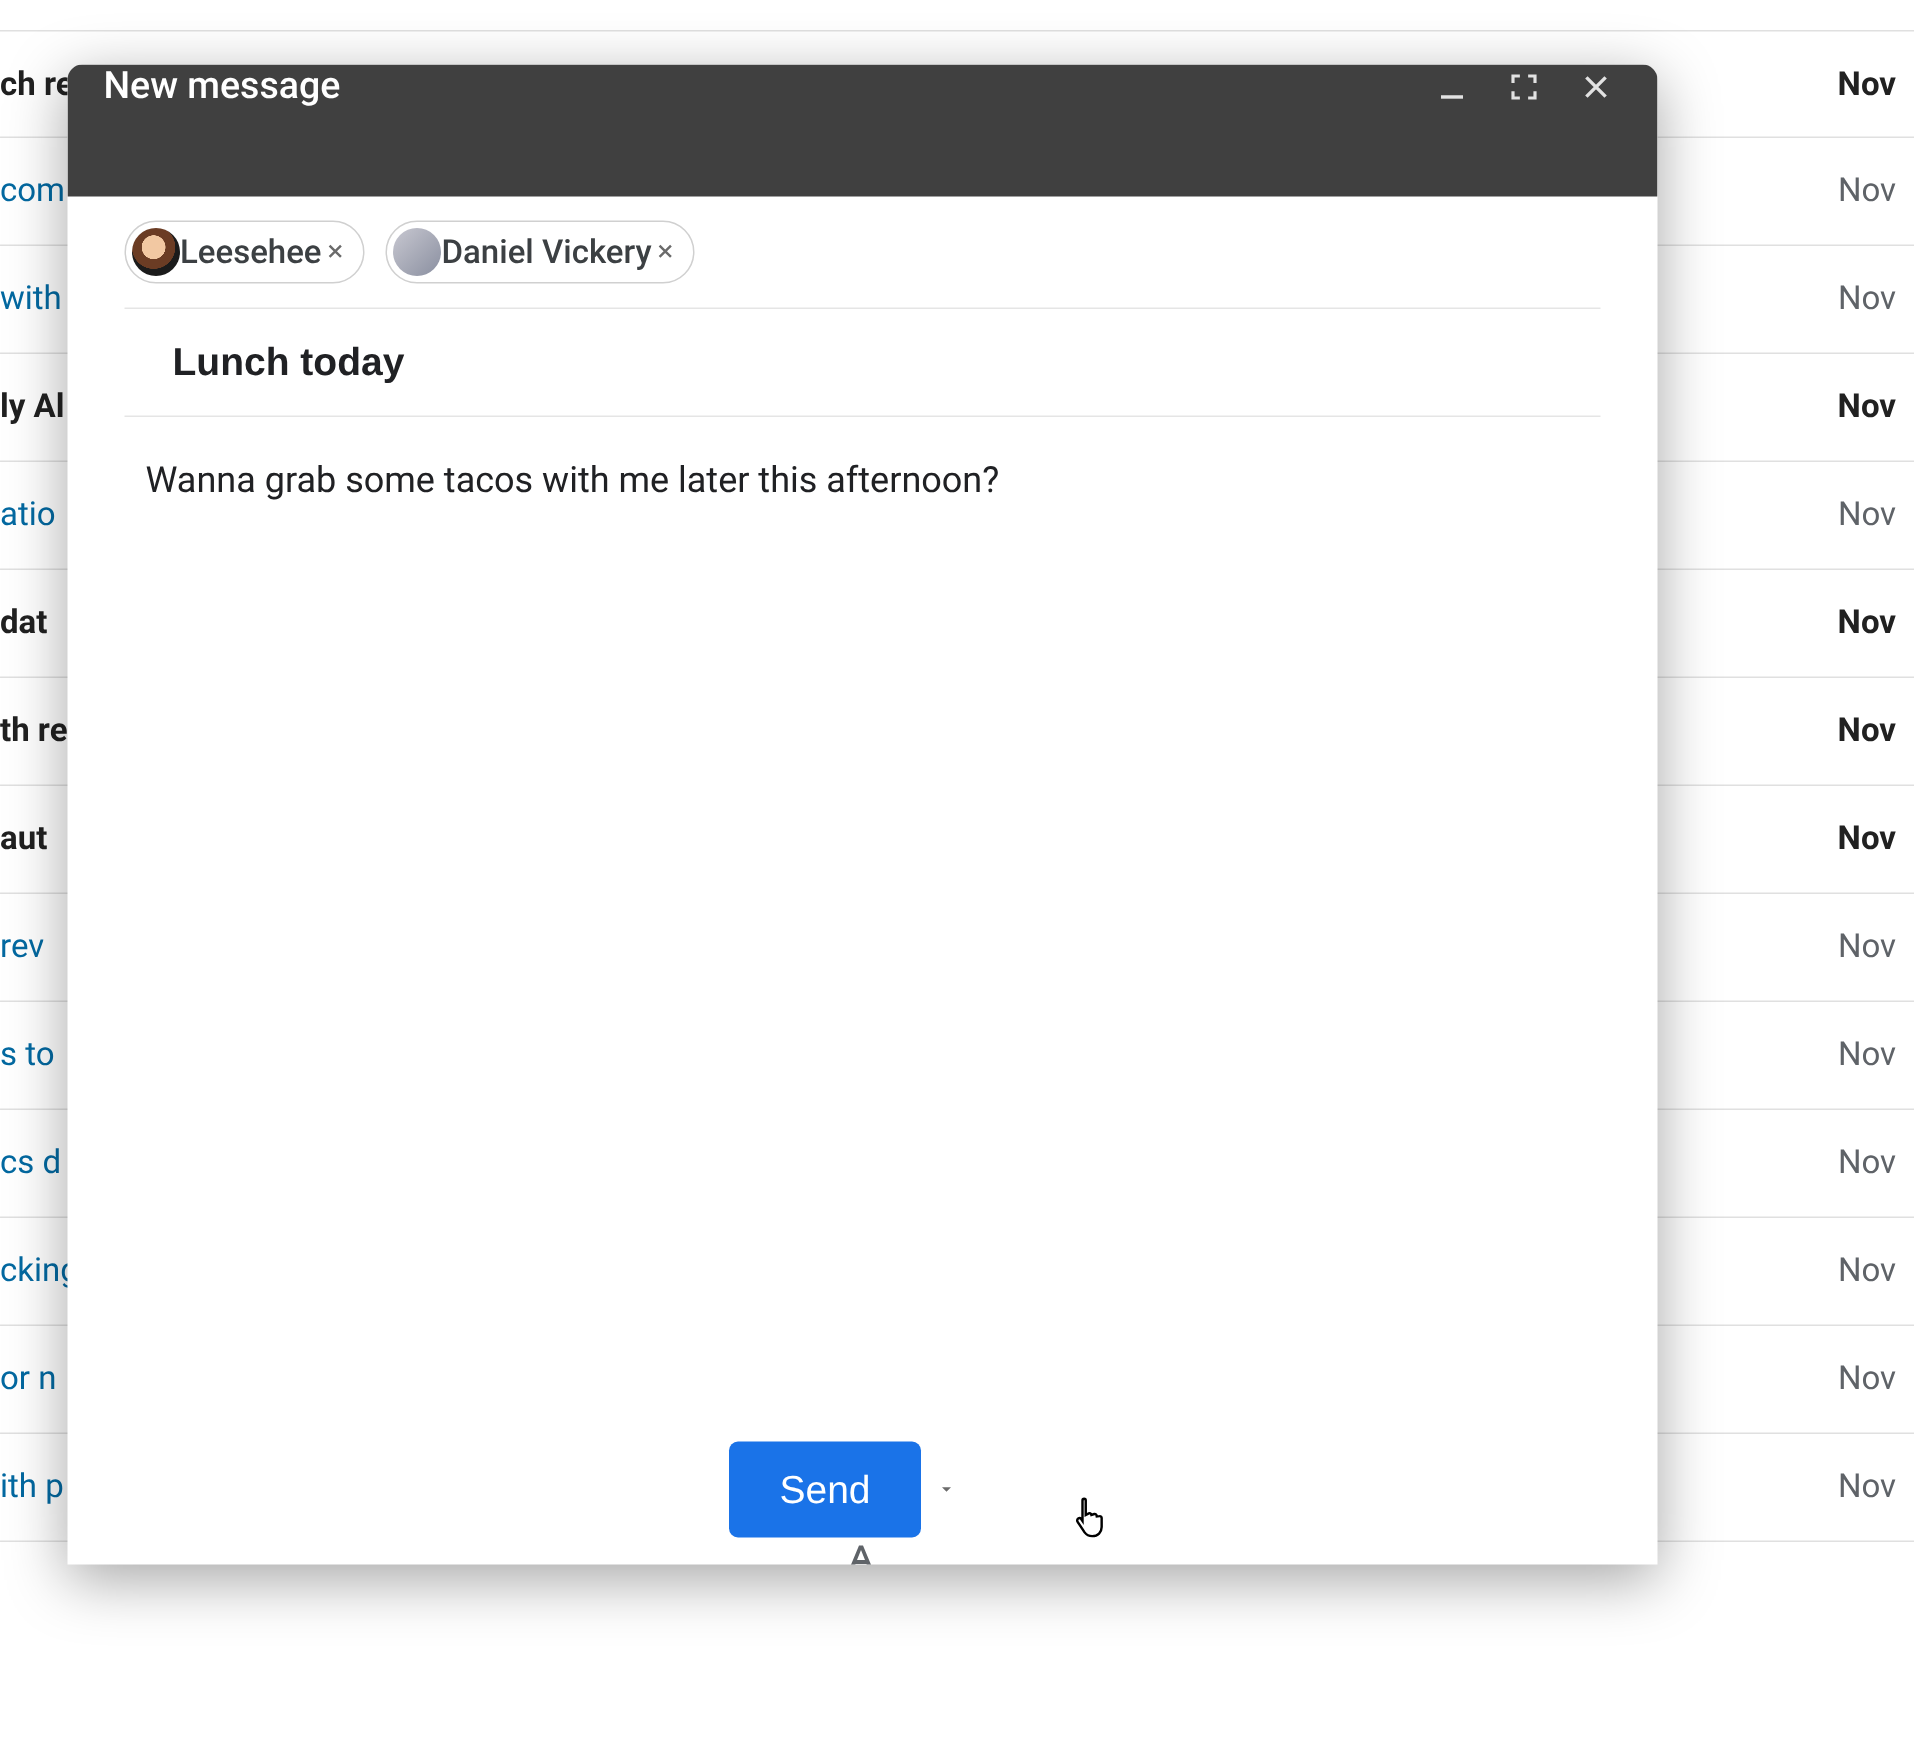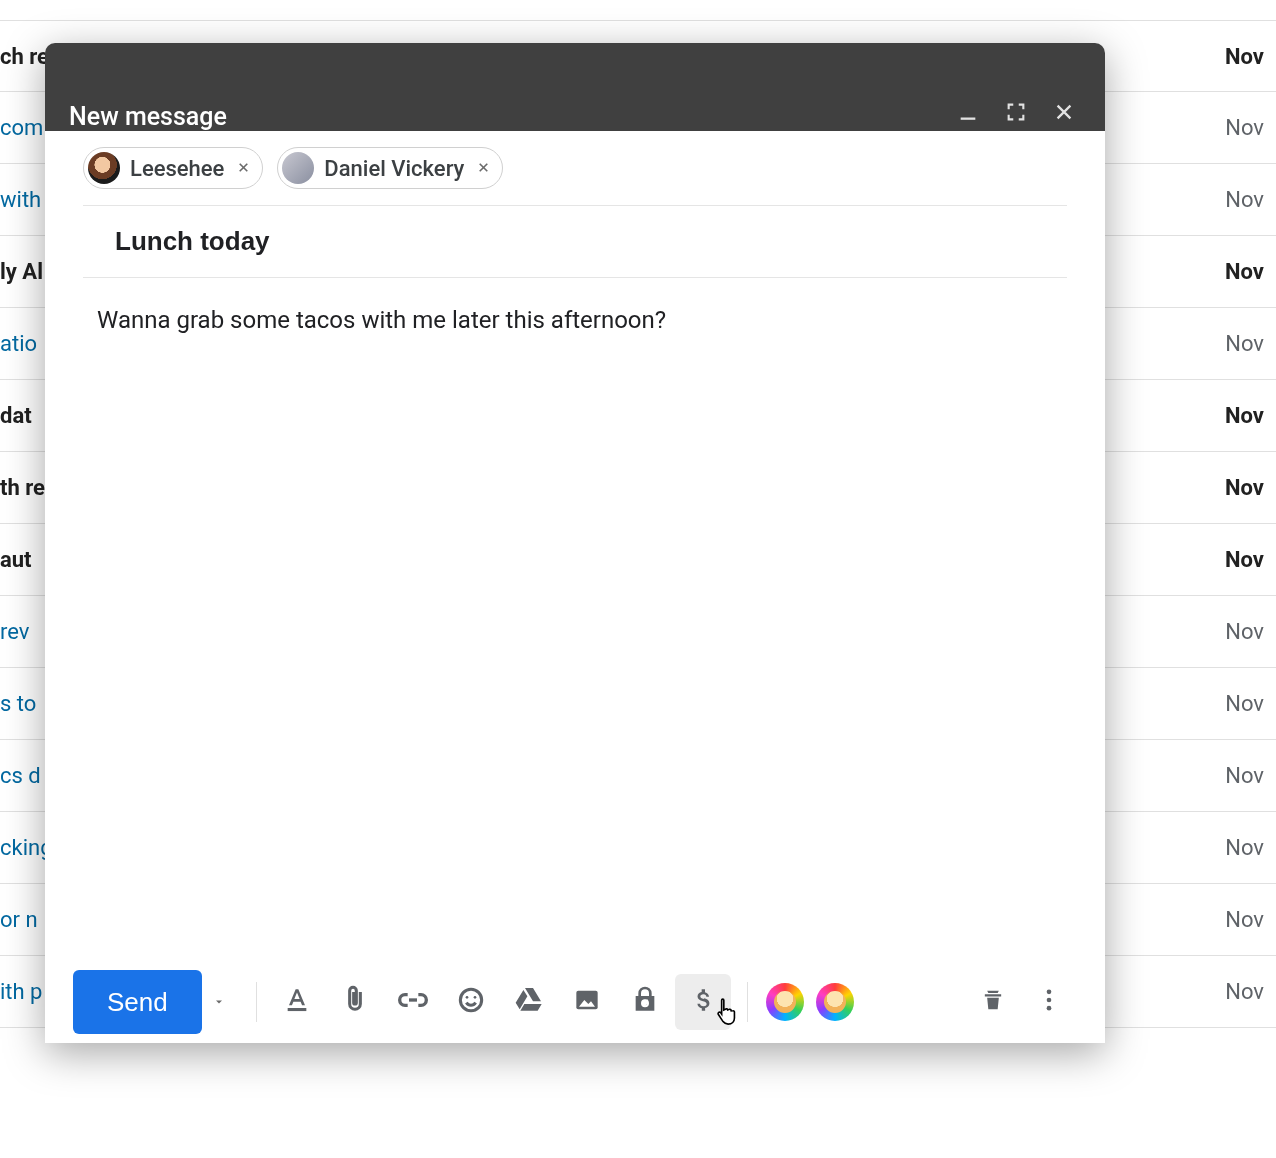--- a/index.html
+++ b/index.html
@@ -39,21 +39,21 @@
     box-shadow: 0 10px 40px rgba(0,0,0,0.35);
     display: flex;
     flex-direction: column;
     overflow: hidden;
   }
   .compose-header {
     background: #404040;
     color: #fff;
     height: 88px;
     display: flex;
-    align-items: flex-end;
+    align-items: flex-start;
     padding: 0 24px 0 24px;
   }
   .compose-title { font-size: 25px; font-weight: 500; }
   .hspacer { flex: 1; }
   .hdr-icon-btn {
     width: 34px; height: 34px;
     display: inline-flex; align-items: center; justify-content: center;
     color: #e2e2e2;
     cursor: pointer;
     margin-left: 14px;
@@ -70,21 +70,20 @@
     padding: 16px 0 16px 0;
     border-bottom: 1px solid #e5e5e5;
   }
   .chip {
     display: inline-flex;
     align-items: center;
     border: 1px solid #d0d0d0;
     border-radius: 22px;
     height: 42px;
     padding: 0 10px 0 4px;
-    gap: 10px;
     background: #fff;
   }
   .chip .avatar {
     width: 32px; height: 32px; border-radius: 50%;
     background: #bbb;
     display: inline-flex; align-items: center; justify-content: center;
     overflow: hidden;
   }
   .avatar.a1 { background: radial-gradient(circle at 45% 40%, #f2c8a2 0 30%, #6b3c24 31% 55%, #1b1b1b 56% 100%); }
   .avatar.a2 { background: linear-gradient(135deg,#c8c8d1,#8a8fa0); }
@@ -129,20 +128,21 @@
     margin-left: 14px;
   }
 
   
   .compose-toolbar {
     height: 82px;
     display: flex;
     align-items: center;
     padding: 0 28px 0 28px;
     gap: 0;
+    flex-direction: column;
   }
   .send-wrap {
     display: inline-flex;
     align-items: stretch;
     margin-right: 16px;
   }
   .send-btn {
     background: #1a73e8;
     color: #fff;
     border: none;

